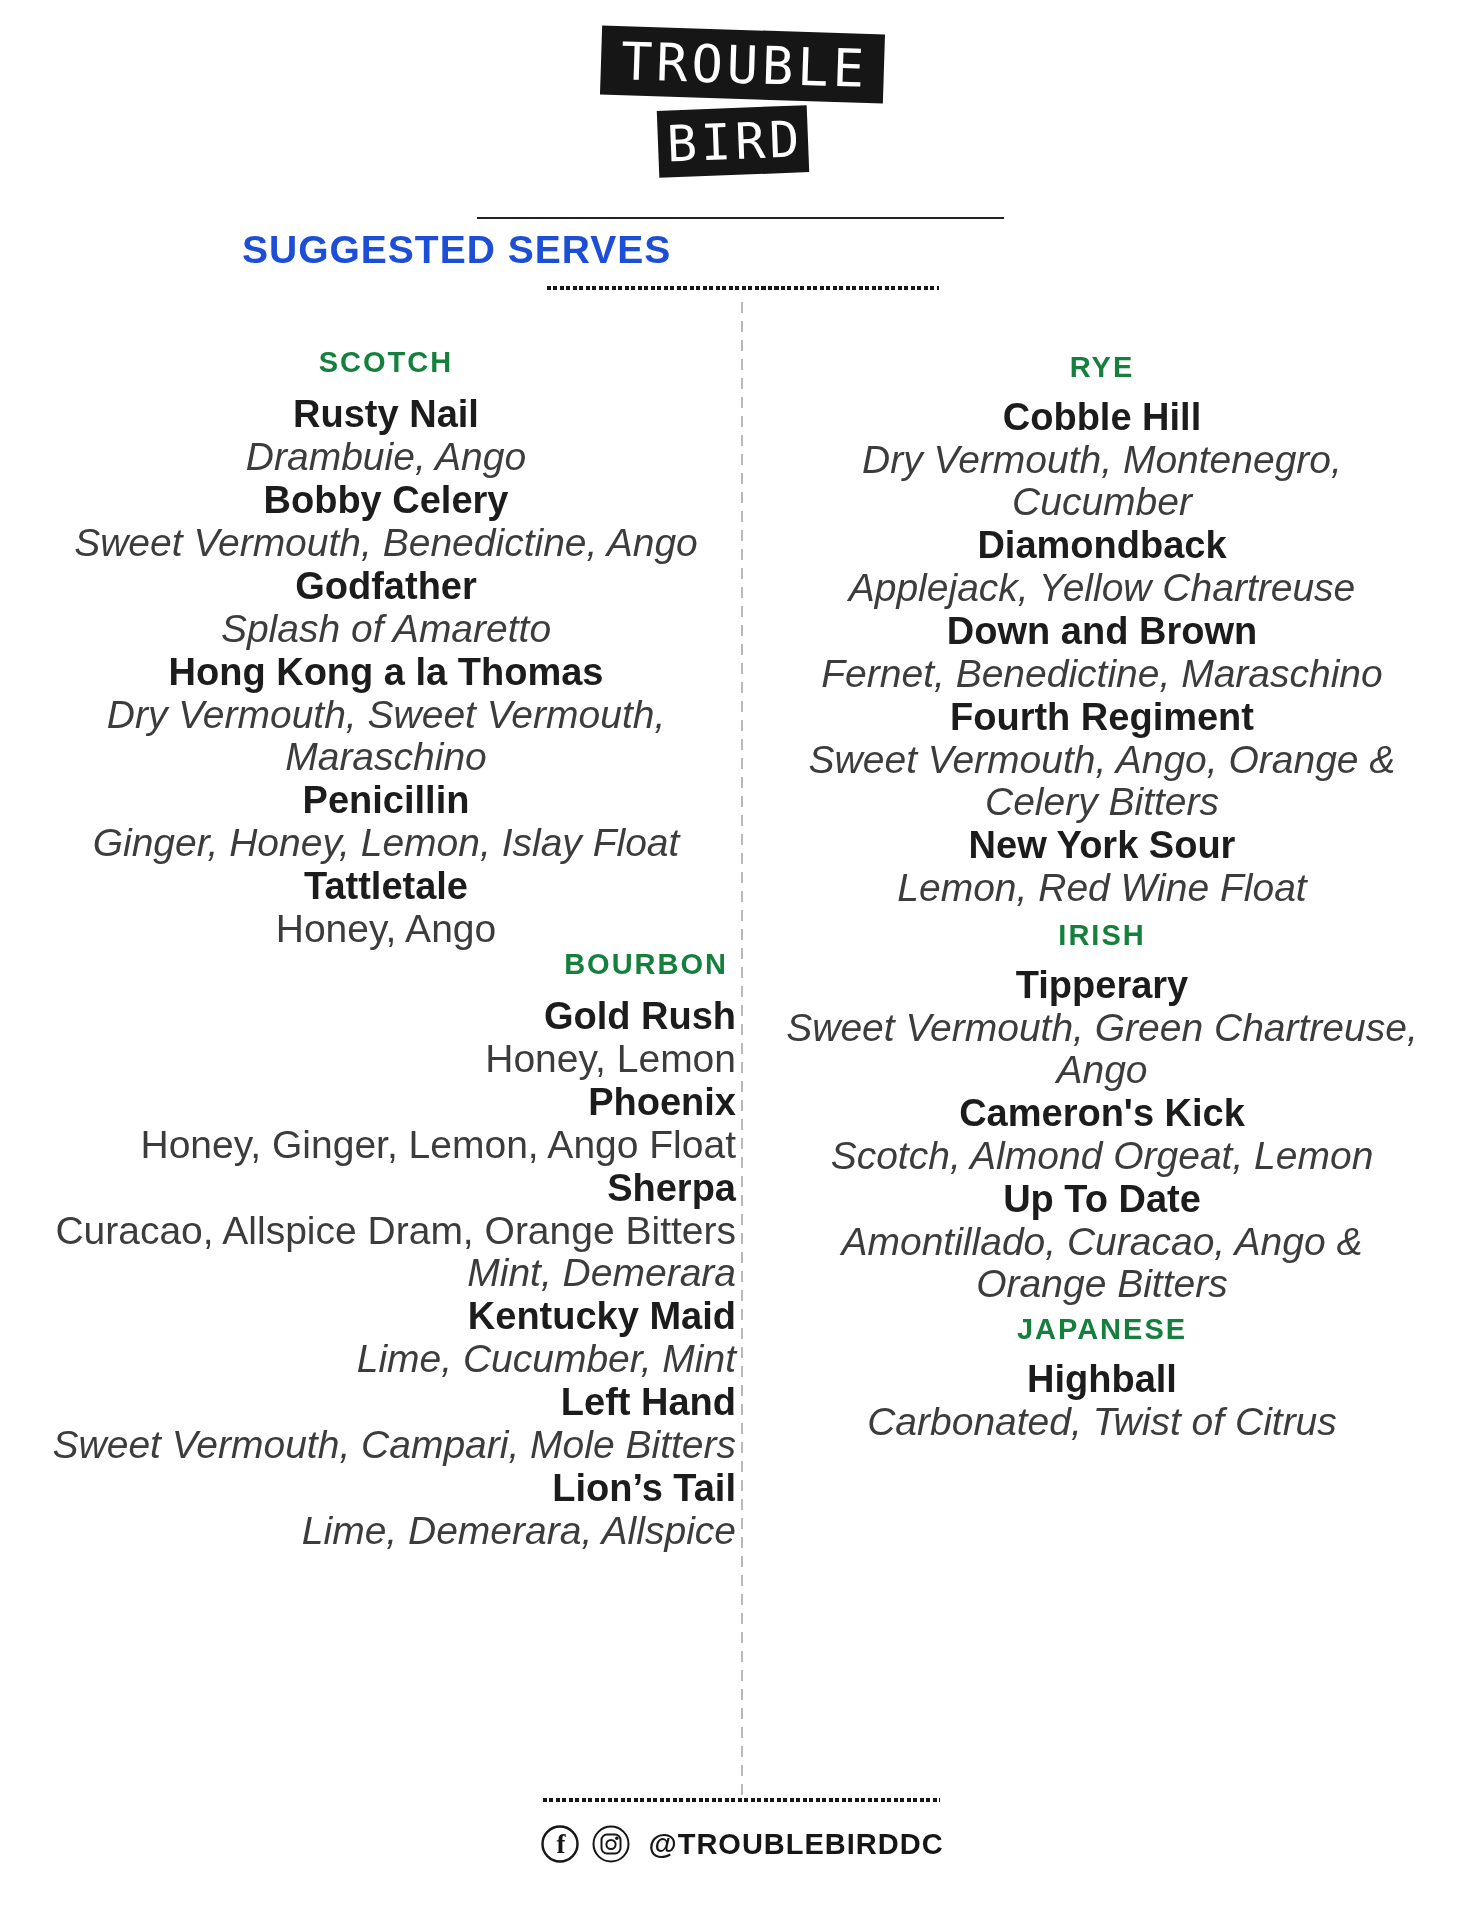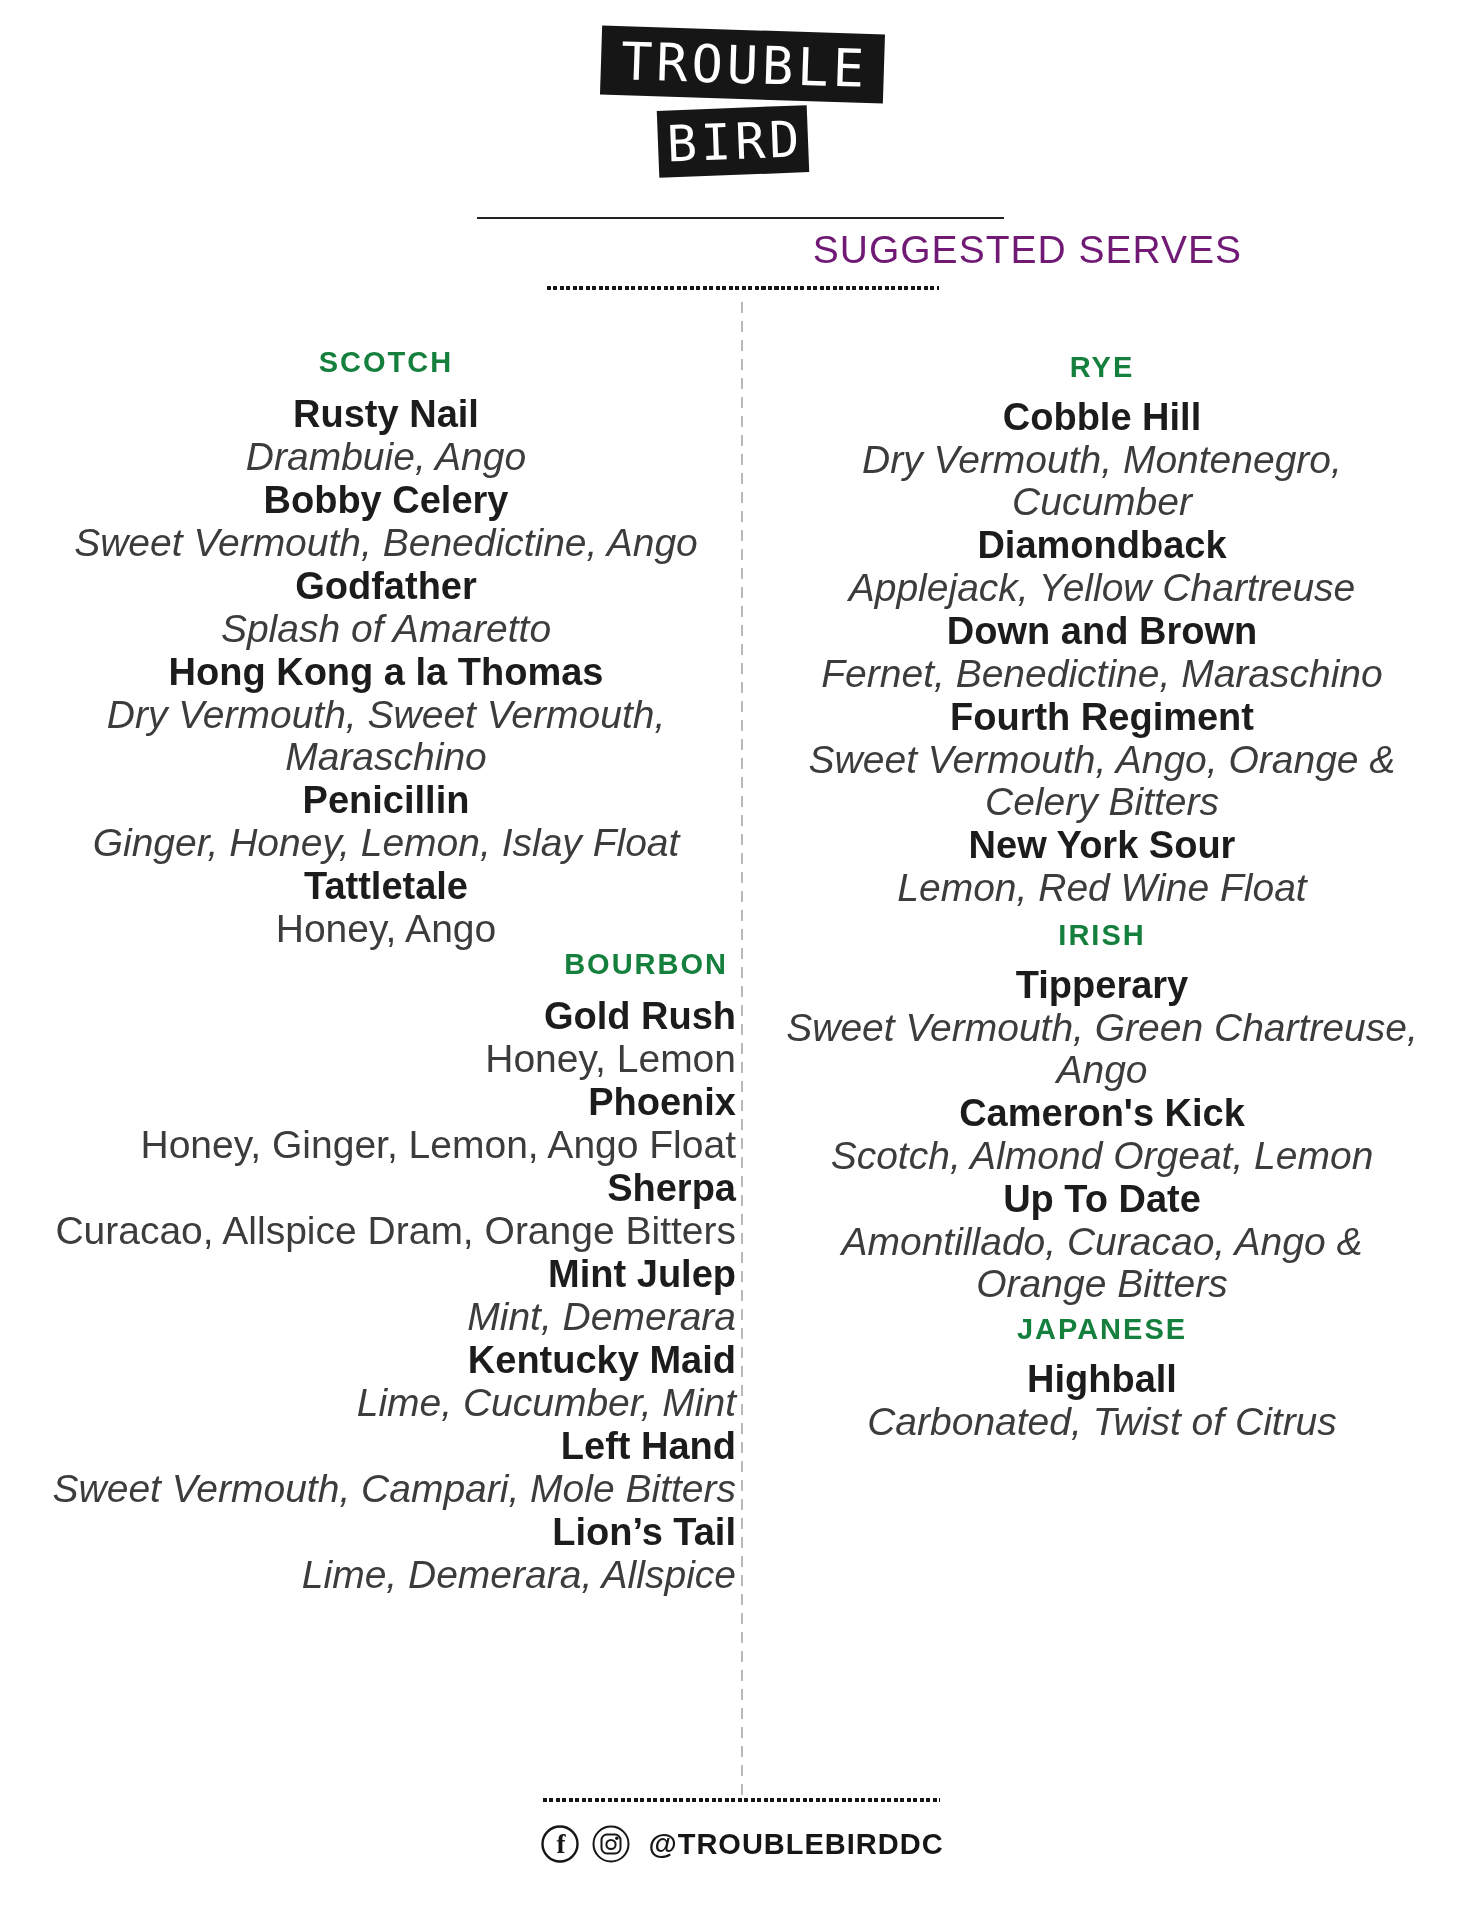--- a/index.html
+++ b/index.html
@@ -39,26 +39,26 @@
   .title-rule {
     position: absolute;
     left: 477px; top: 217px;
     width: 527px; height: 2px;
     background: #222222;
   }
   .page-title {
     position: absolute;
     left: 242px; top: 228px;
     width: 1000px;
-    text-align: right;
+    text-align: left;
     font-size: 39px;
     line-height: 44px;
-    font-weight: 400;
+    font-weight: 700;
     letter-spacing: 1px;
-    color: #701a75;
+    color: #1d4ed8;
   }
   .dotted {
     position: absolute;
     height: 4px;
     background: repeating-linear-gradient(90deg, #161616 0 4px, transparent 4px 6.5px);
   }
   .dotted-top    { left: 547px; top: 286px;  width: 392px; }
   .dotted-bottom { left: 543px; top: 1798px; width: 397px; }
   .vertical-divider {
     position: absolute;
@@ -171,21 +171,20 @@
     </div>
     <div class="item">
       <div class="name">Phoenix</div>
       <div class="ing">Honey, Ginger, Lemon, Ango Float</div>
     </div>
     <div class="item">
       <div class="name">Sherpa</div>
       <div class="ing">Curacao, Allspice Dram, Orange Bitters</div>
     </div>
     <div class="item">
-      <div class="name">Mint Julep</div>
       <div class="ing italic">Mint, Demerara</div>
     </div>
     <div class="item">
       <div class="name">Kentucky Maid</div>
       <div class="ing italic">Lime, Cucumber, Mint</div>
     </div>
     <div class="item">
       <div class="name">Left Hand</div>
       <div class="ing italic">Sweet Vermouth, Campari, Mole Bitters</div>
     </div>

